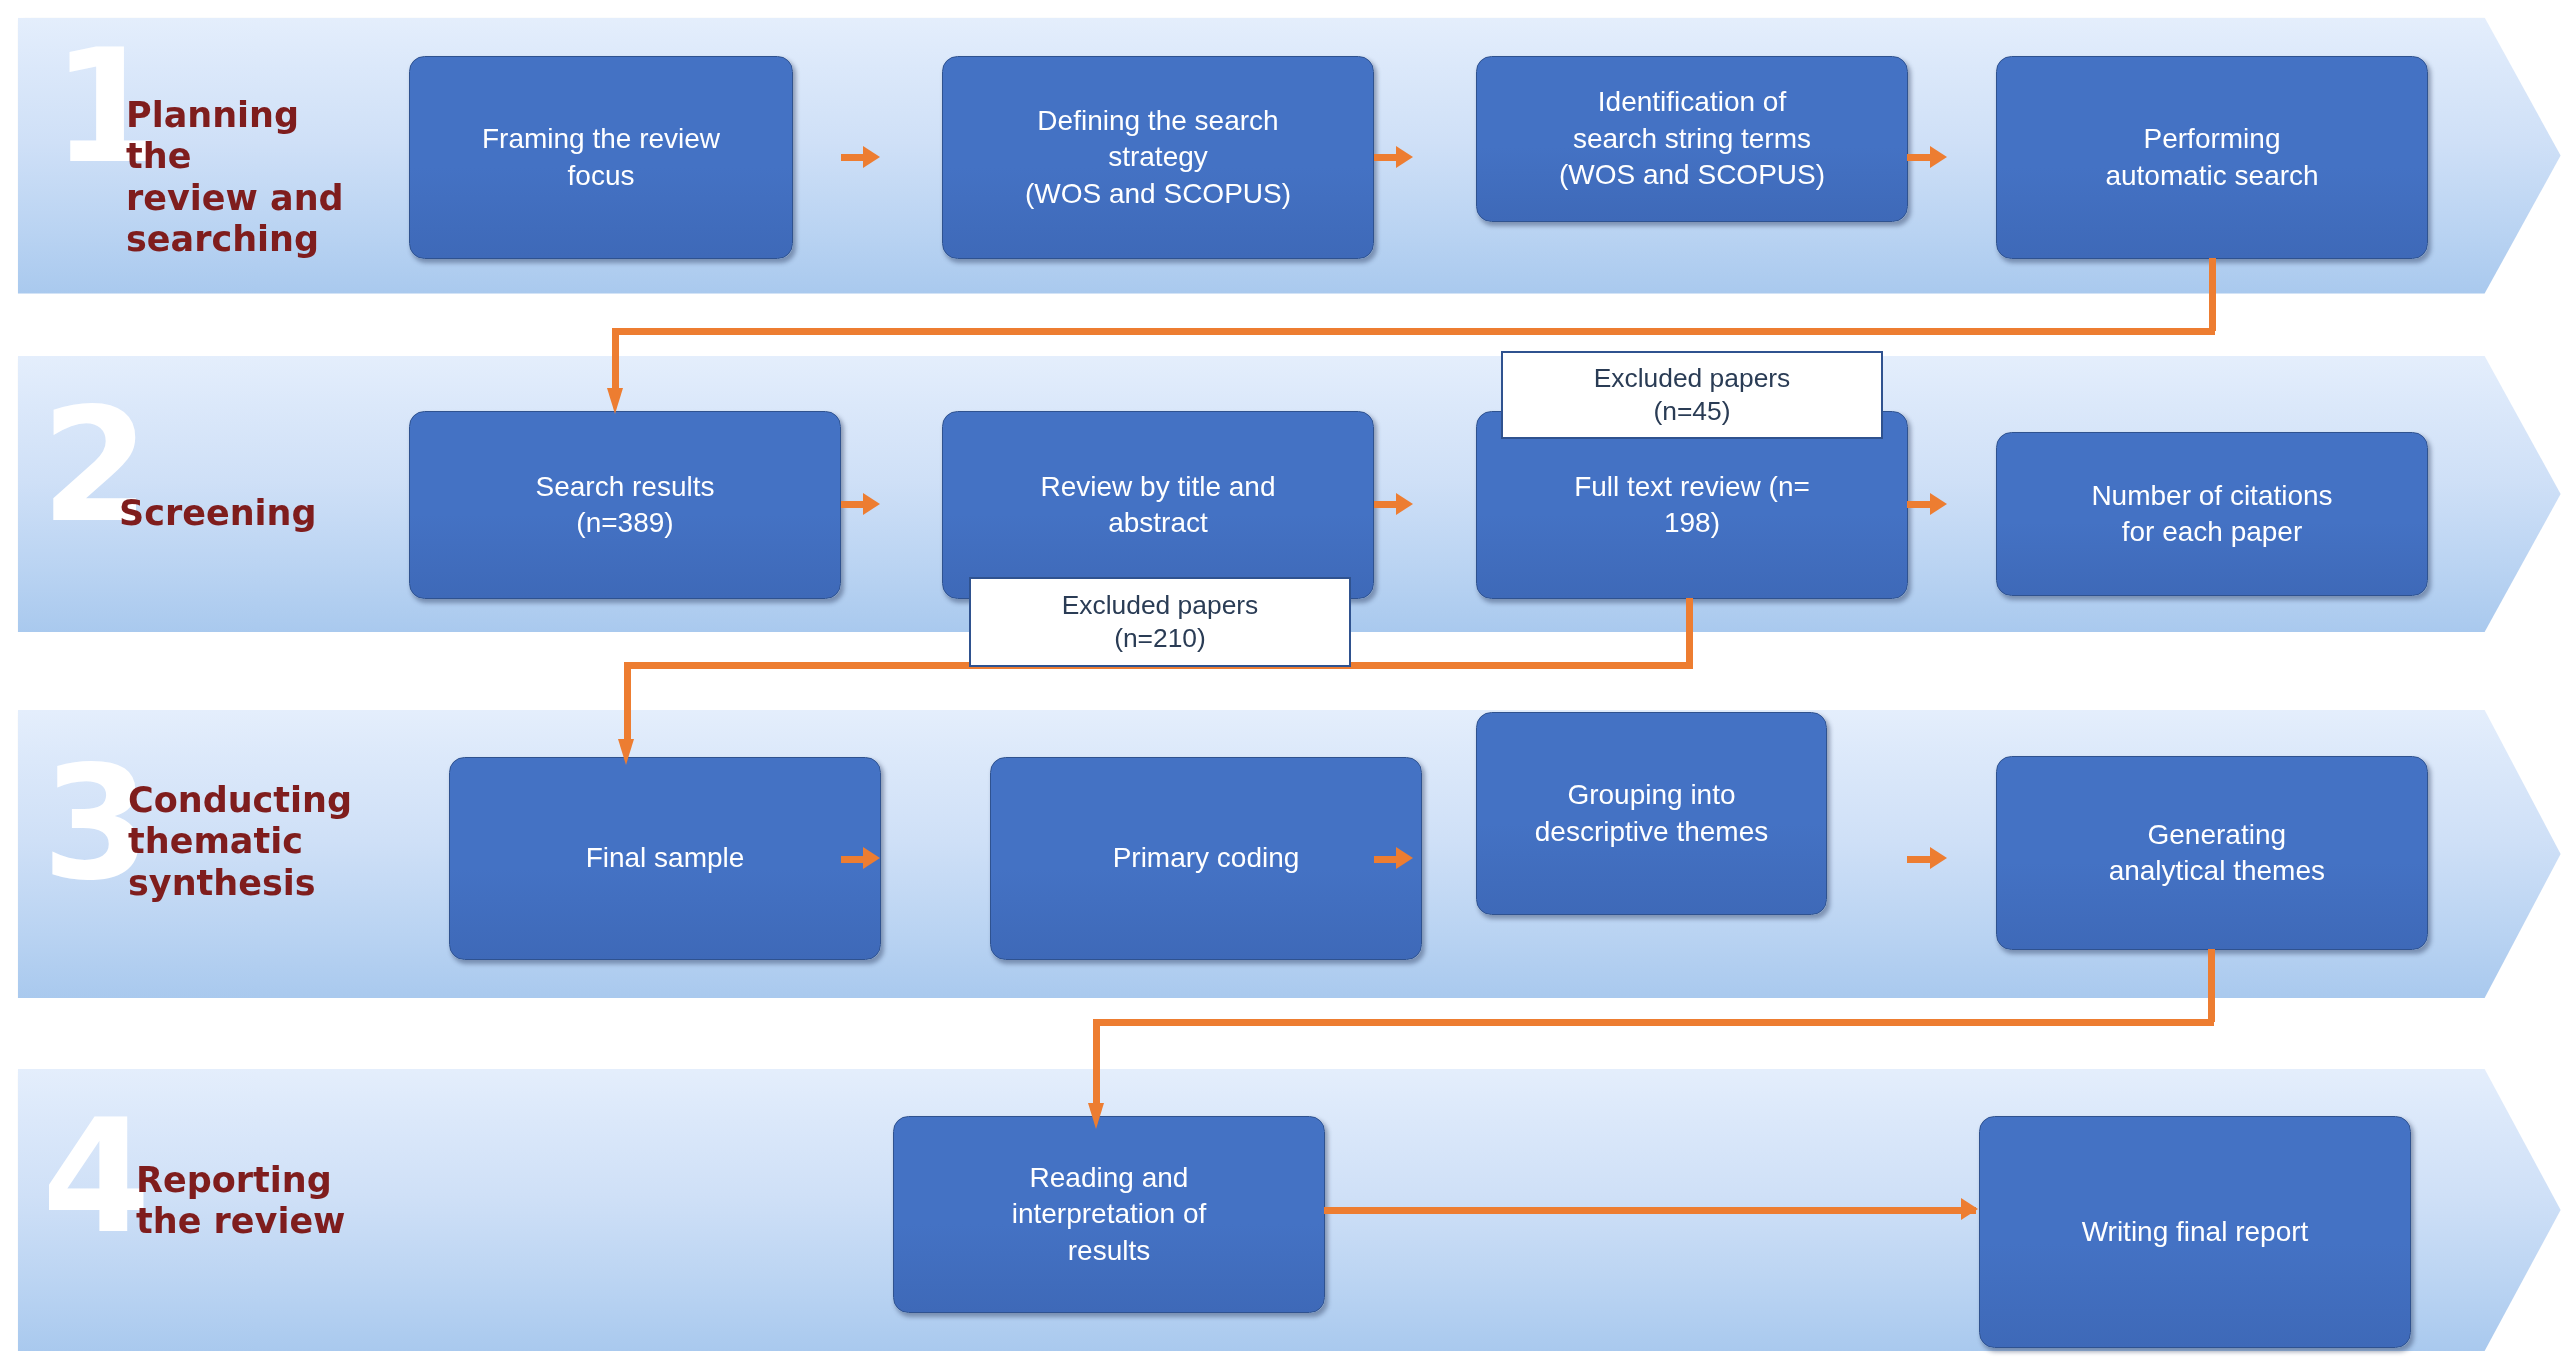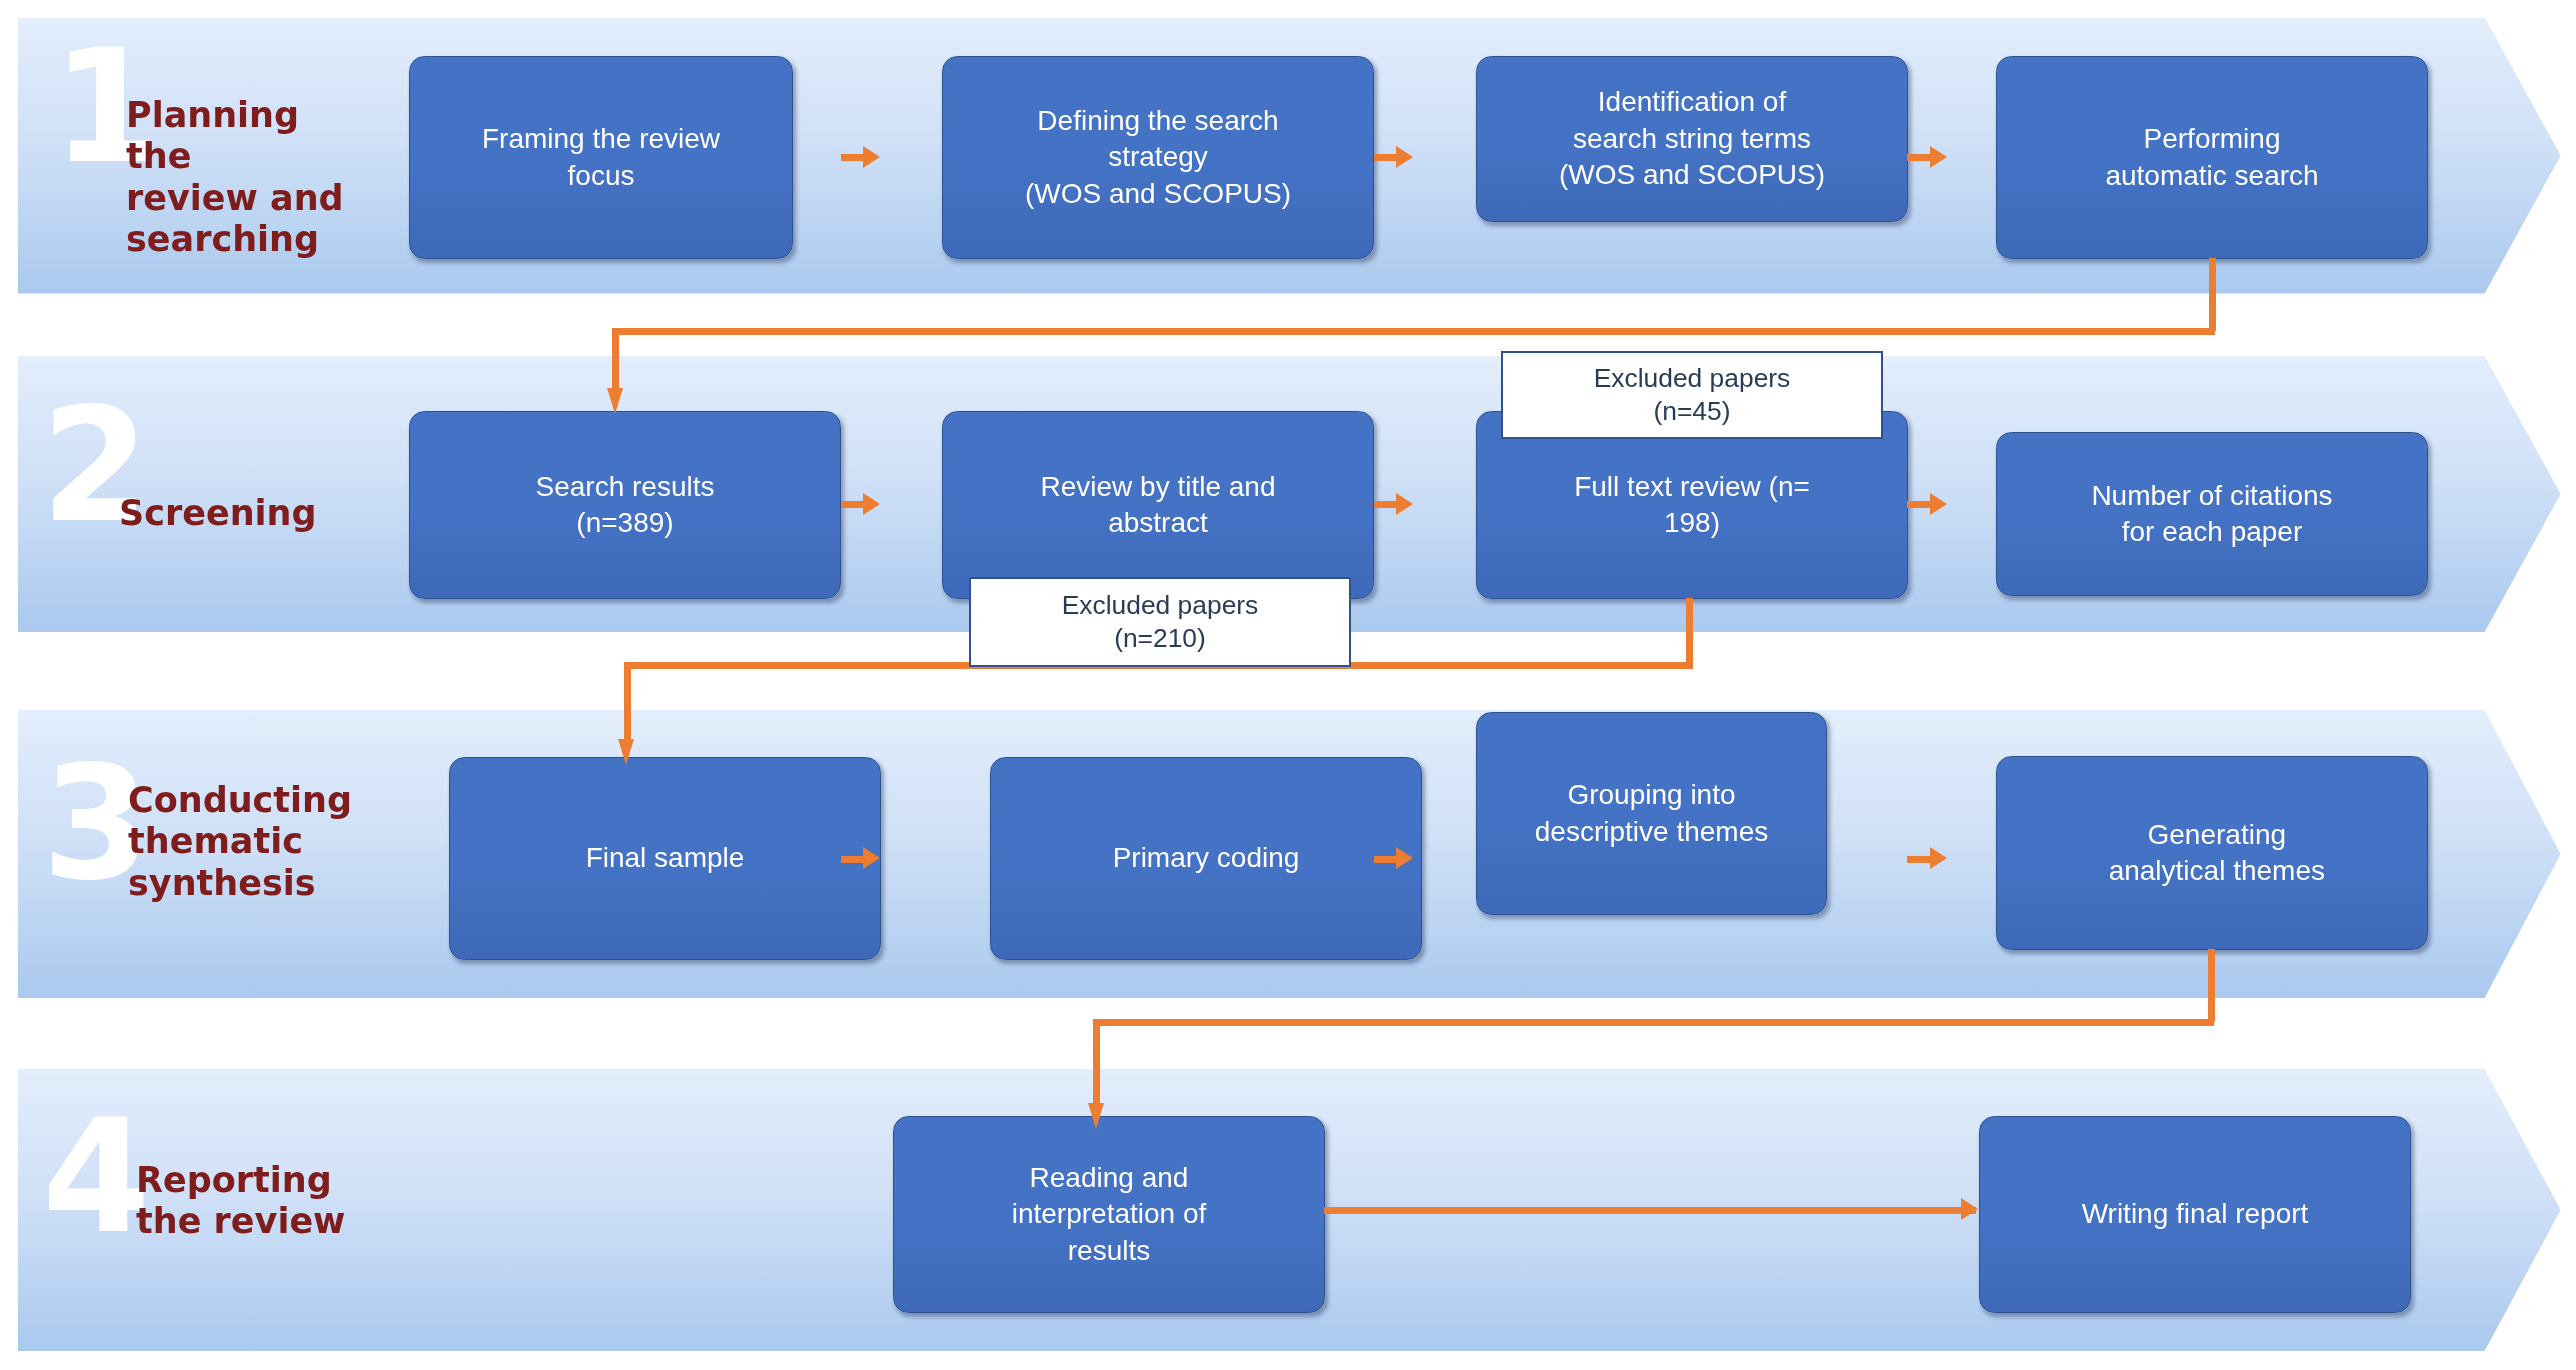--- a/index.html
+++ b/index.html
@@ -196,16 +196,16 @@
   <div class="stage-label" style="left:136px;top:1160px;width:223px;">Reporting
 the review</div>
 
   <div class="pbox" style="left:893px;top:1116px;width:432px;height:197px;">Reading and
 interpretation of
 results</div>
 
   <div class="conn h" style="left:1324px;top:1207px;width:652px;"></div>
   <div class="arrowR" style="left:1961px;top:1198px;"></div>
 
-  <div class="pbox" style="left:1979px;top:1116px;width:432px;height:197px;">Writing final report</div>
+  <div class="pbox" style="left:1979px;top:1116px;width:432px;height:232px;">Writing final report</div>
 
 </div>
 
 
 </body></html>

